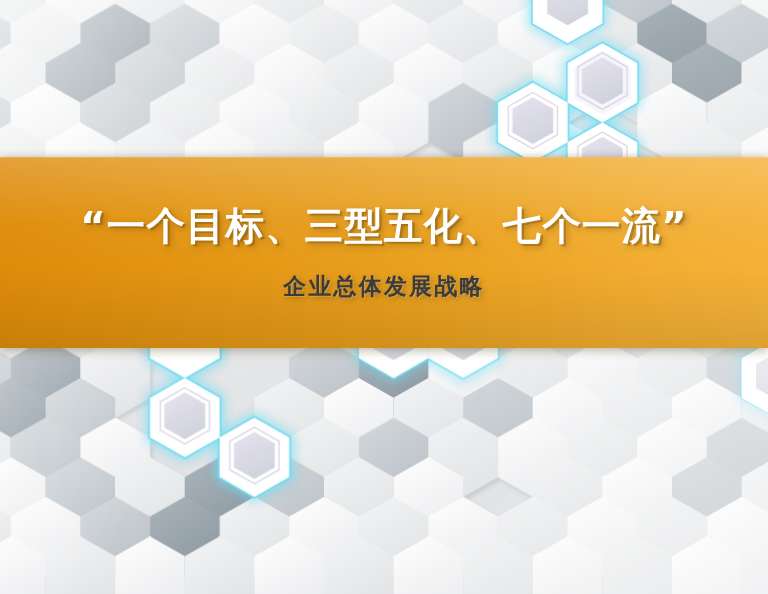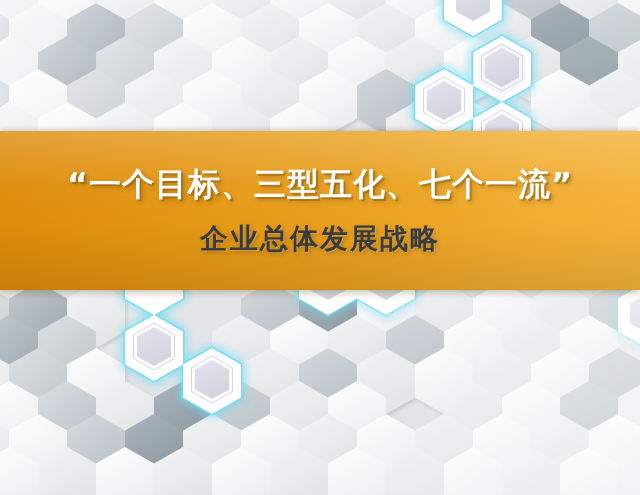--- a/index.html
+++ b/index.html
@@ -76,21 +76,21 @@
     line-height: 1.1;
     white-space: nowrap;
     text-shadow:
        2px 2px 0 rgba(120,80,10,0.38),
        3px 3px 5px rgba(90,60,5,0.35);
     margin: 0 0 16px 0;
   }
 
   .subtitle {
     color: #3b3b3b;
-    font-size: 28px;
+    font-size: 19px;
     font-weight: 700;
     letter-spacing: 2px;
     line-height: 1.1;
     white-space: nowrap;
     text-shadow:
        1px 1px 0 rgba(255,255,255,0.20),
        2px 2px 4px rgba(60,40,5,0.30);
     margin: 6px 0 0 0;
   }
 </style>

